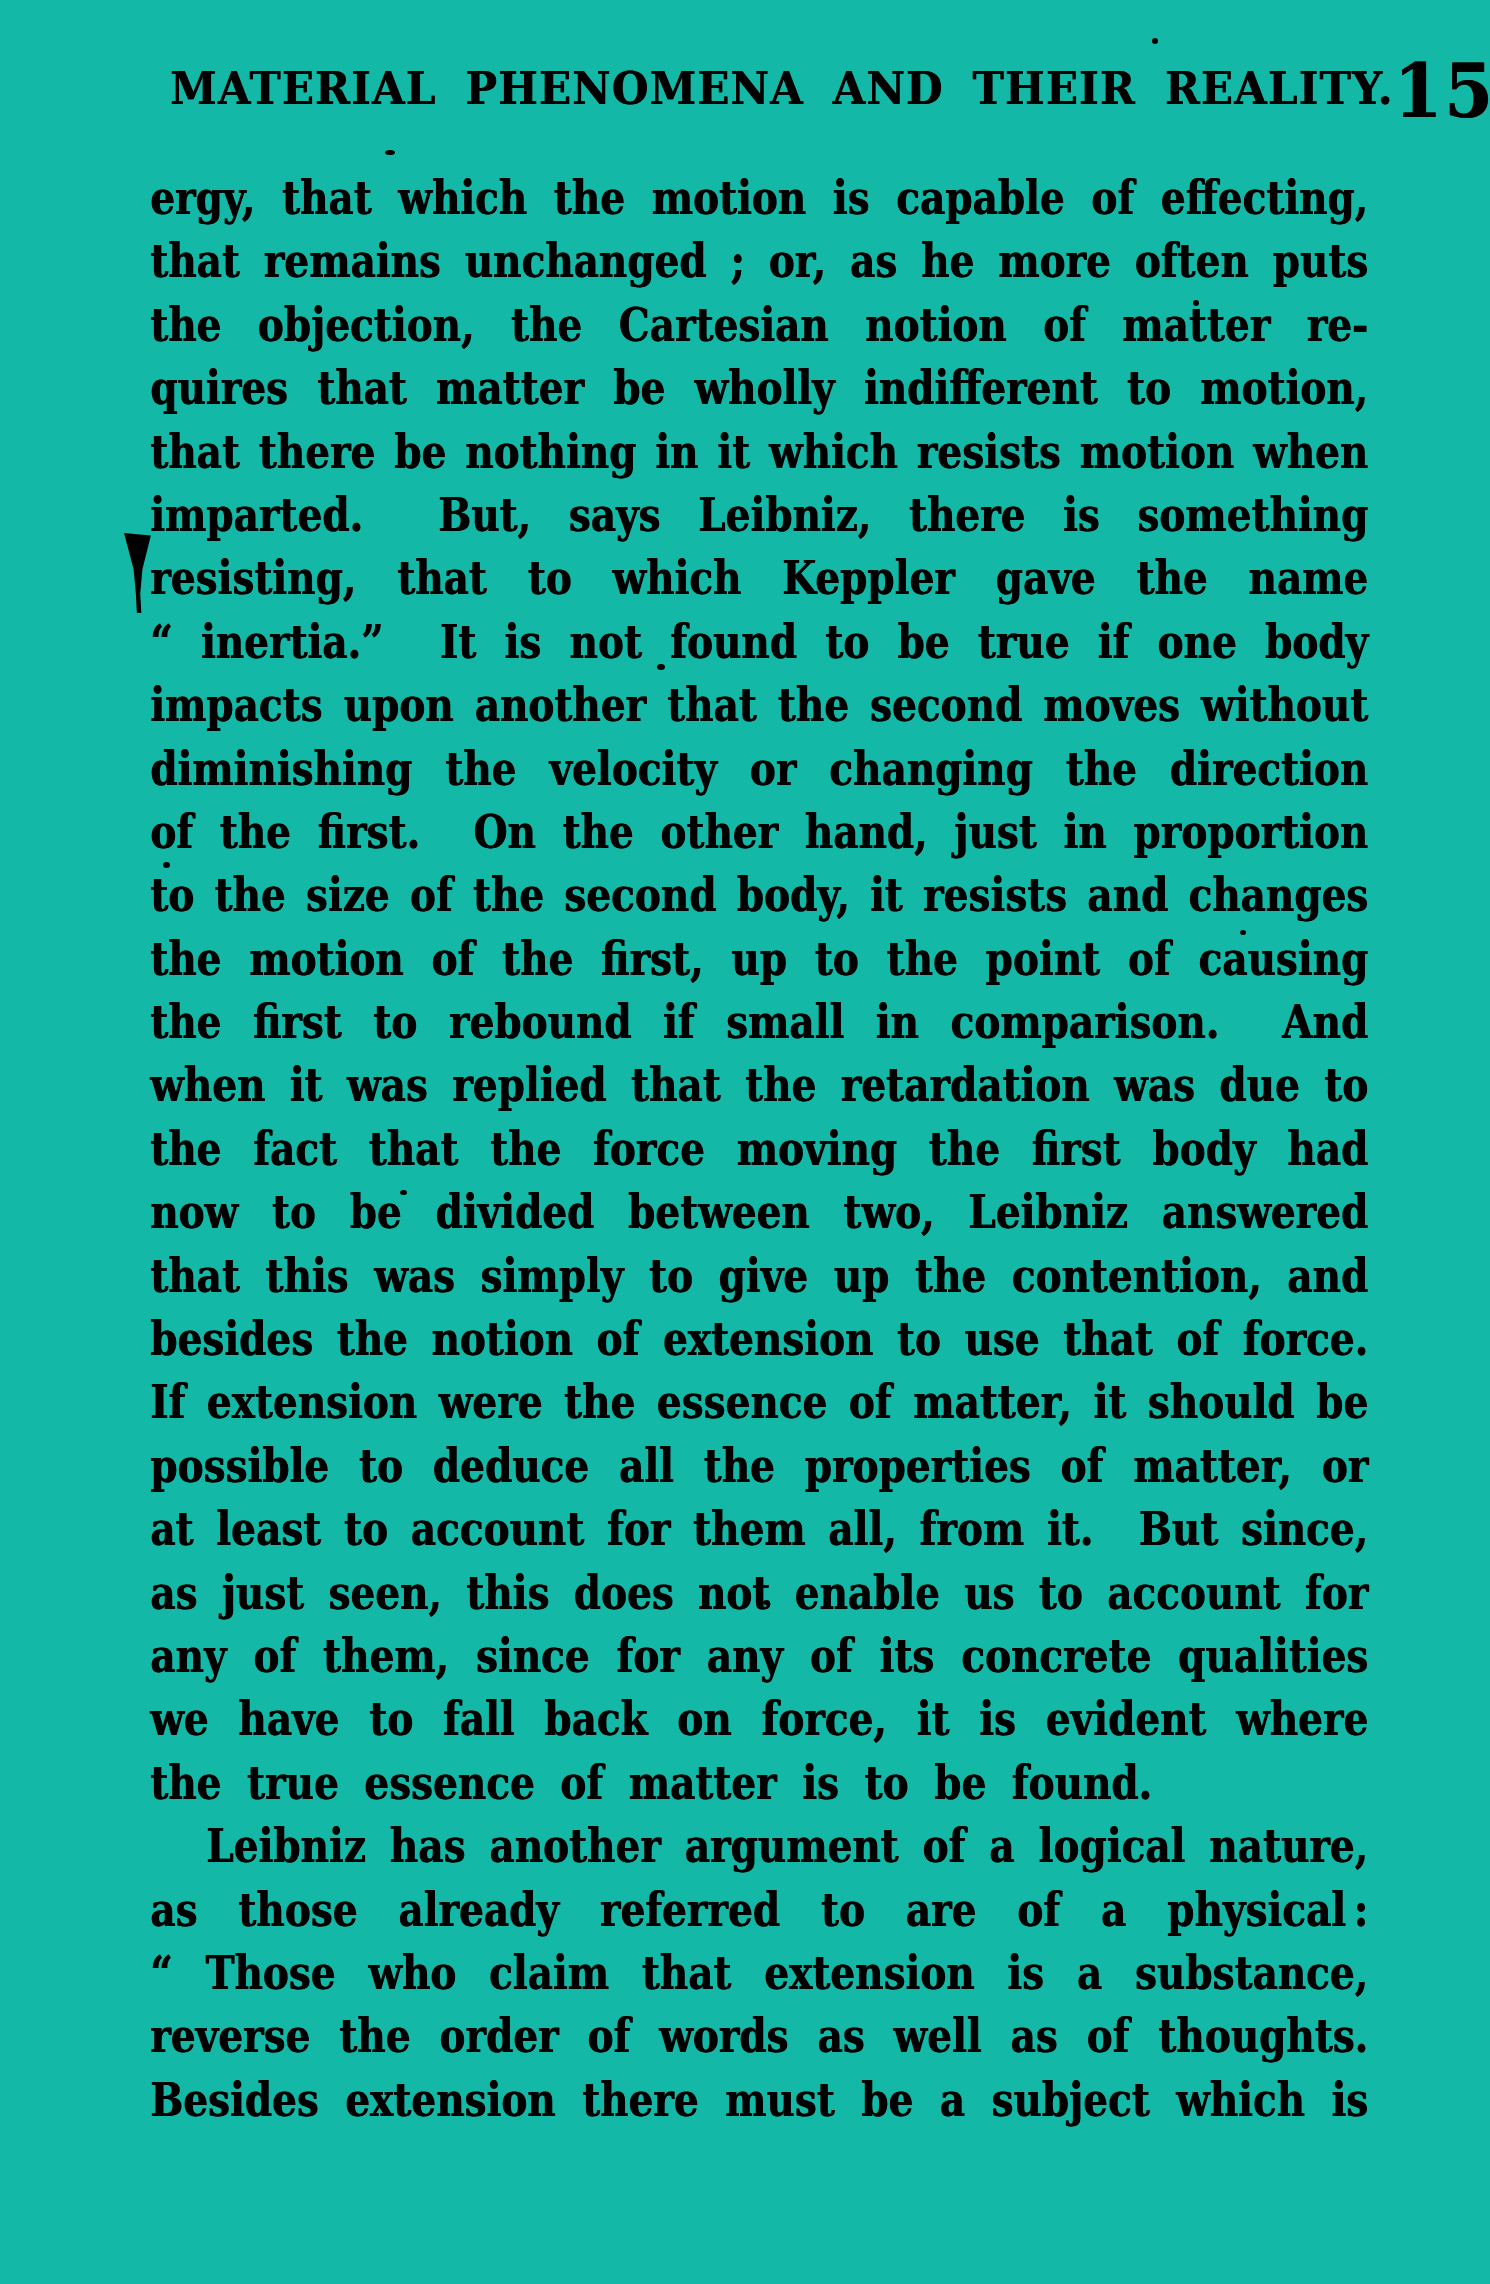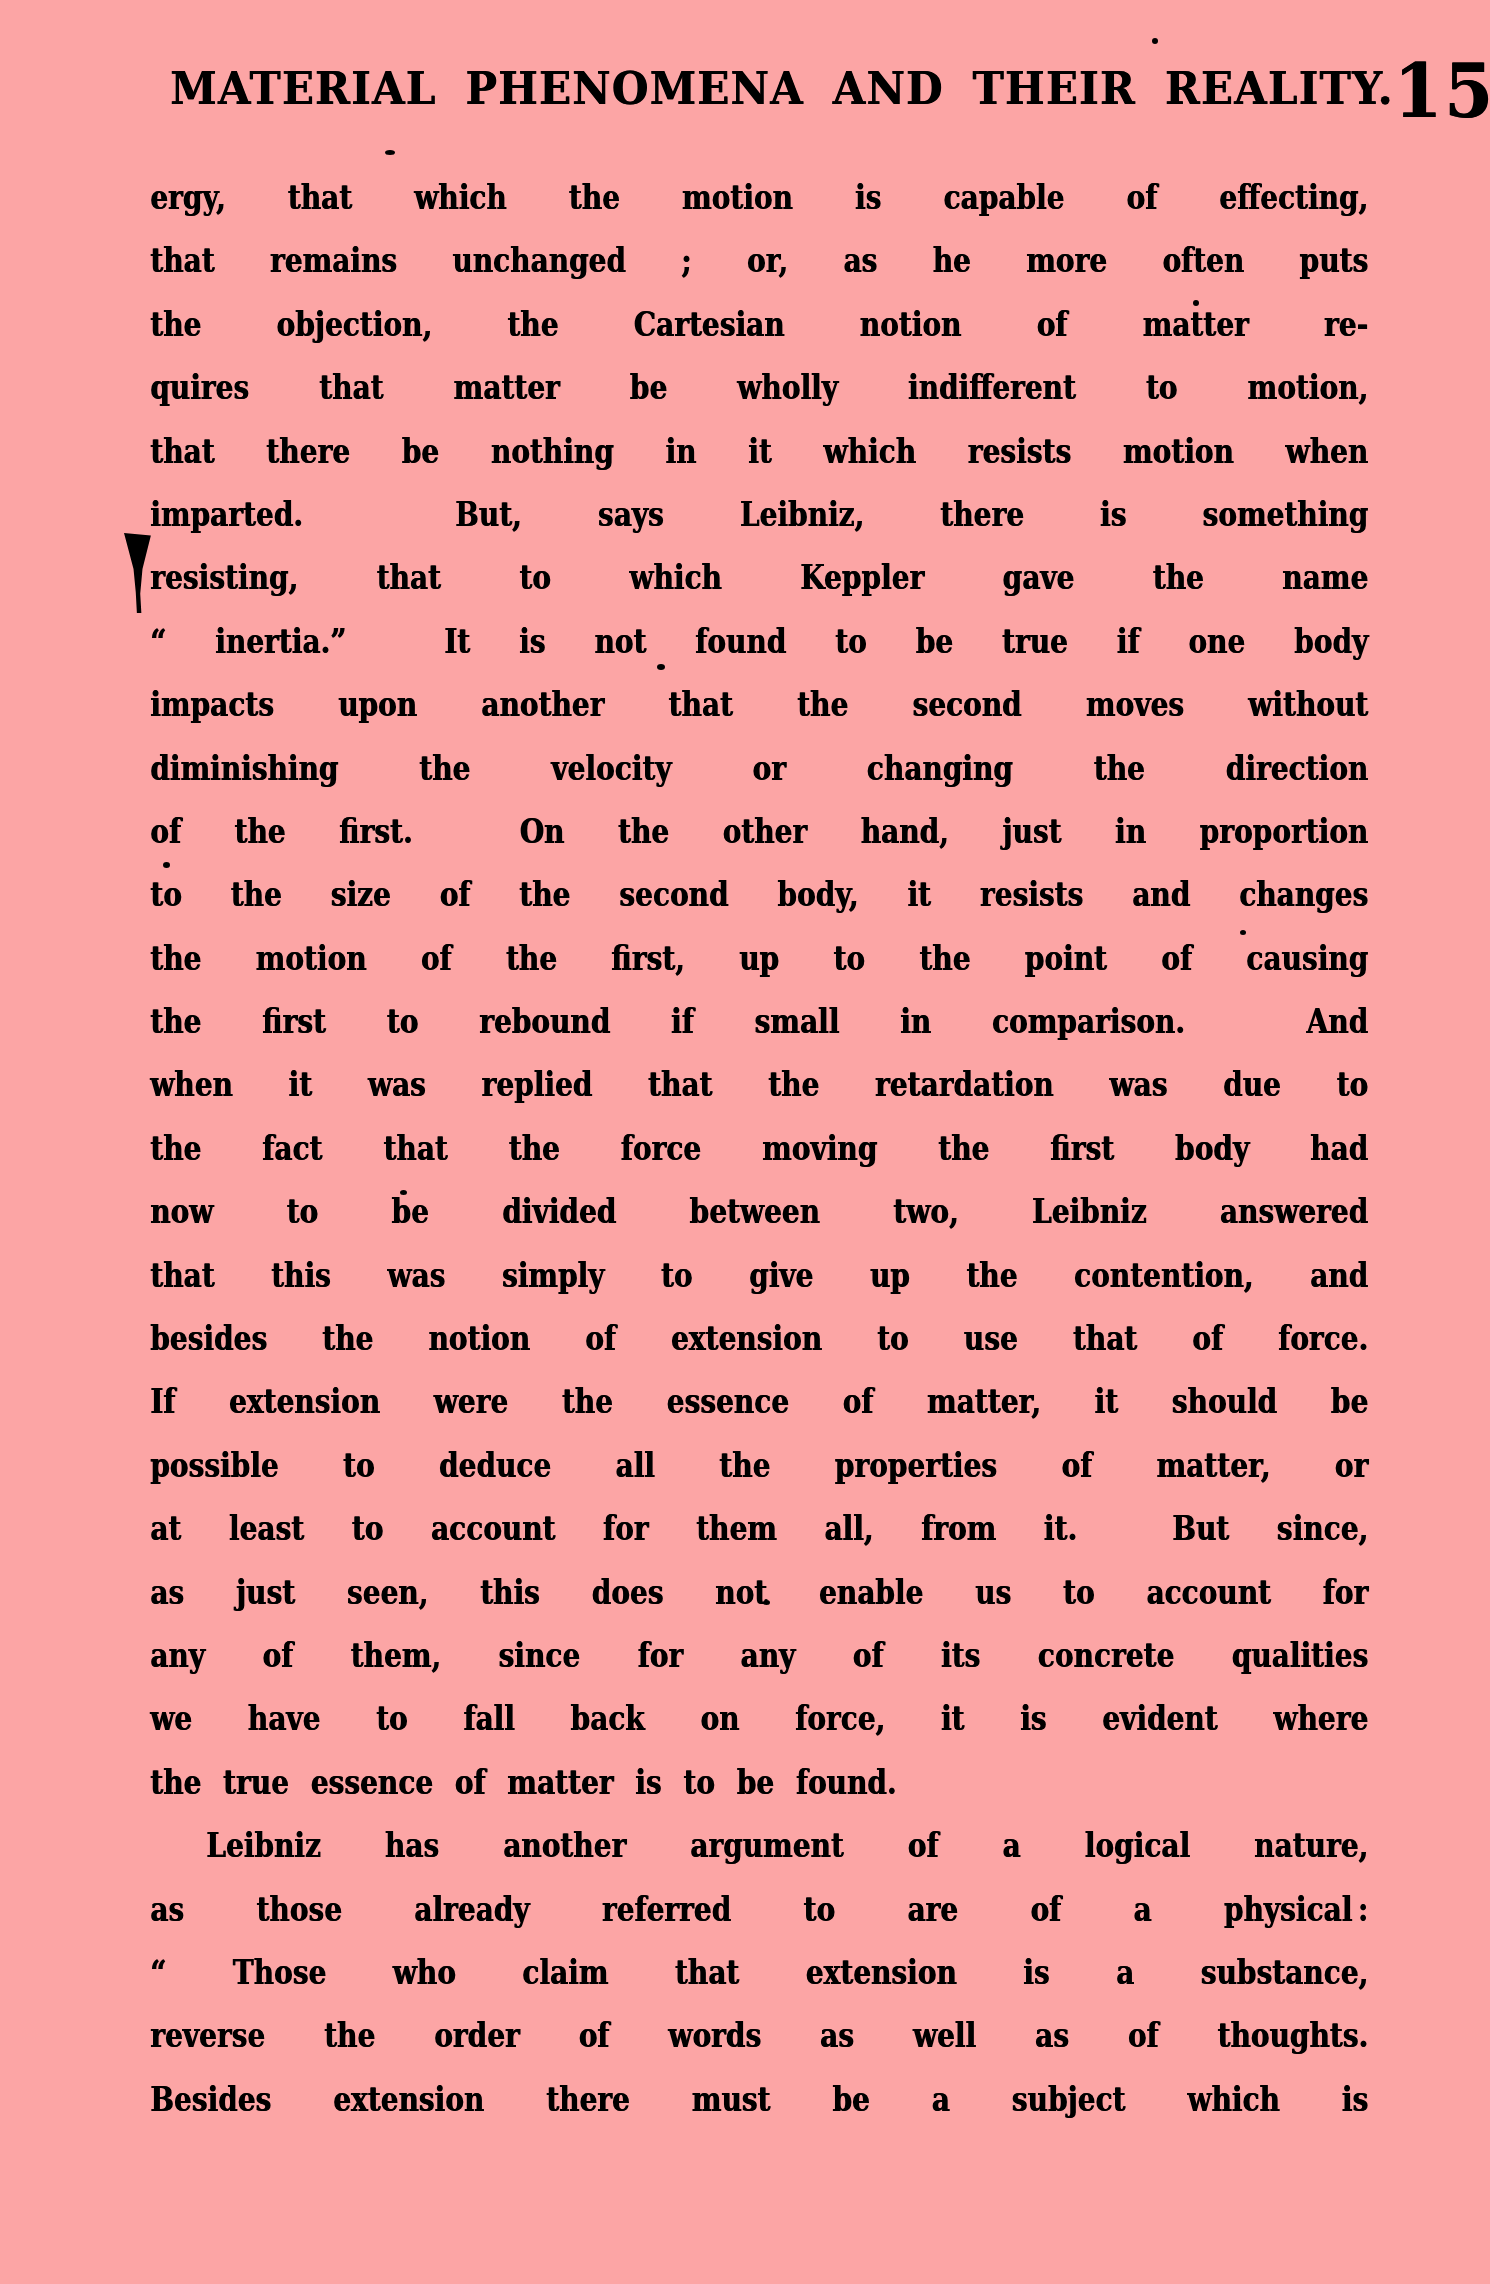--- a/index.html
+++ b/index.html
@@ -4,21 +4,21 @@
 <style>
   html, body {
     margin: 0;
     padding: 0;
     background: #ffffff;
   }
   #page {
     position: relative;
     width: 1490px;
     height: 2284px;
-    background: #fca5a5;
+    background: #14b8a6;
     overflow: hidden;
     font-family: "DejaVu Serif", serif;
     color: #000000;
   }
   
   #running-header {
     position: absolute;
     left: 170px;
     right: 132px;
     top: 54px;
@@ -43,21 +43,21 @@
     line-height: 1;
     letter-spacing: 2px;
     text-shadow: 0.6px 0 0 #000;
   }
   
   #page-text {
     position: absolute;
     left: 150px;
     top: 166px;
     width: 1218px;
-    font-size: 28px;
+    font-size: 39px;
     font-weight: 700;
     line-height: 63.4px;
     text-shadow: 0.7px 0 0 #000;
   }
   .text-line {
     height: 63.4px;
     text-align: justify;
     text-align-last: justify;
     transform: scaleY(1.2);
     transform-origin: 0 50%;

